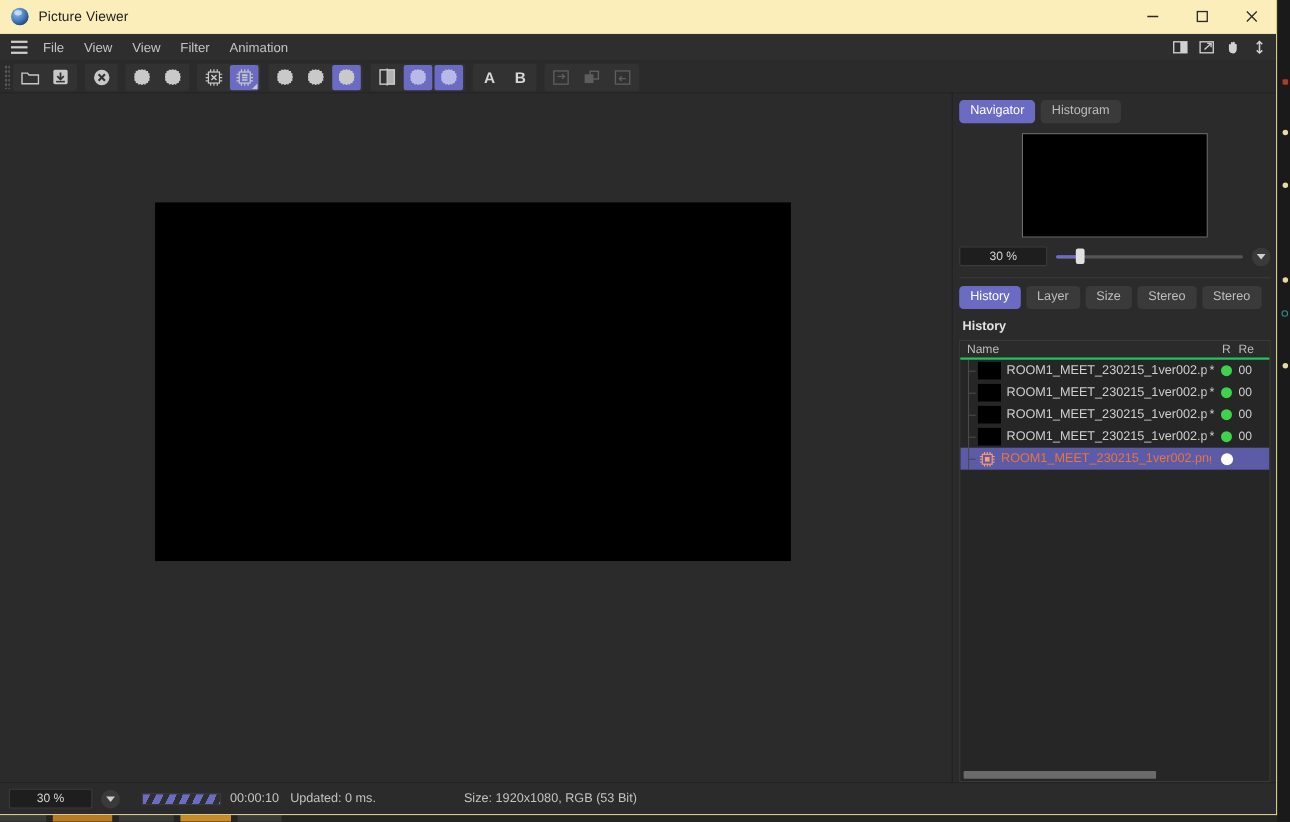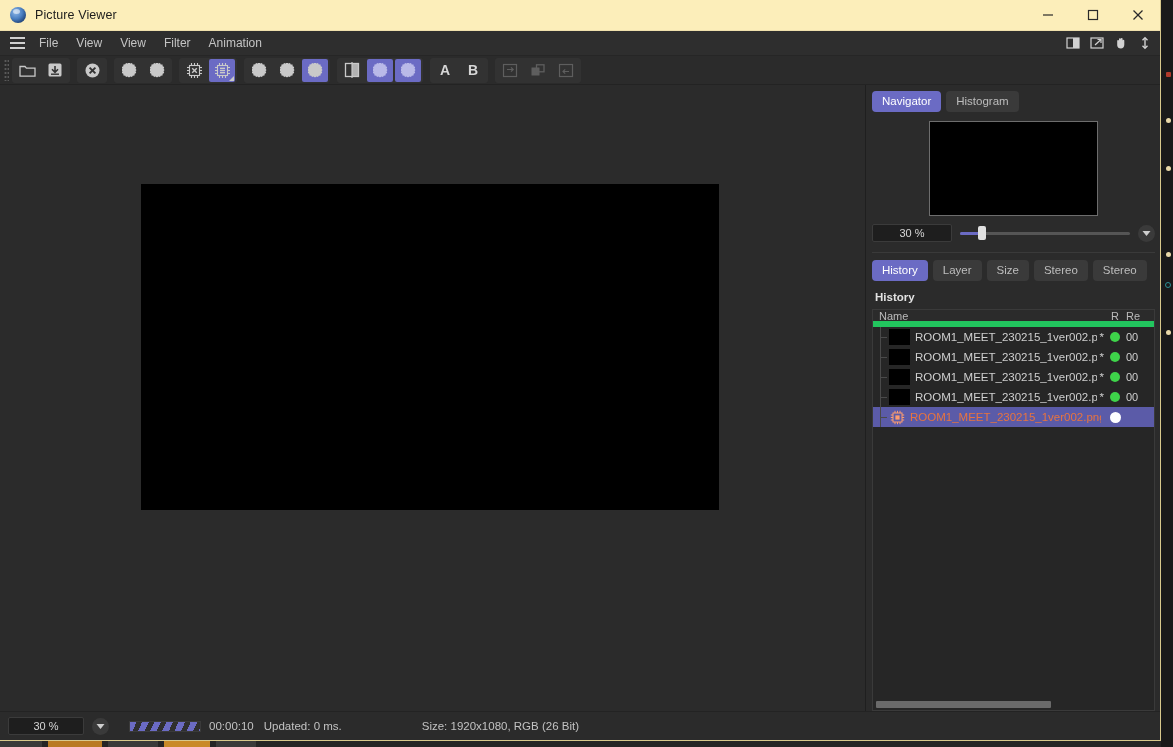--- a/index.html
+++ b/index.html
@@ -173,21 +173,21 @@
   .divider { height: 1px; background: #3a3a3a; margin: 2px 0 7px; }
 
   .hist-panel { flex: 1; display: flex; flex-direction: column; min-height: 0; }
   .hist-title { font-size: 11.5px; font-weight: bold; color: #e2e2e2; padding: 3px 2px 6px 3px; }
   .hist-box {
     flex: 1; background: #262626; border: 1px solid #3a3a3a; display: flex; flex-direction: column;
     min-height: 0;
   }
   .hist-head {
     display: flex; height: 17px; font-size: 11px; color: #bbb;
-    border-bottom: 6px solid #22c55e; background: #2b2b2b; flex: none;
+    border-bottom: 2px solid #22c55e; background: #2b2b2b; flex: none;
   }
   .hh-name { flex: 1; padding-left: 6px; display: flex; align-items: center; }
   .hh-r { width: 22px; display: flex; align-items: center; justify-content: center; }
   .hh-re { width: 28px; display: flex; align-items: center; justify-content: flex-start; }
   .hist-rows { flex: 1; overflow: hidden; }
   .hrow {
     display: flex; align-items: center; height: 20px; font-size: 11.5px; color: #cfcfcf;
     position: relative;
   }
   .hrow .tree {
@@ -601,17 +601,17 @@
     <div class="statusbar">
       <div class="sb-zoom">30 %</div>
       <div class="sb-caret">
         <svg width="9" height="7" viewBox="0 0 9 7">
             <polygon points="0.5,1 8.5,1 4.5,6" fill="#cfcfcf"></polygon>
           </svg>
       </div>
       <div class="sb-progress"></div>
       <div class="sb-time">00:00:10</div>
       <div class="sb-updated">Updated: 0 ms.</div>
-      <div class="sb-size">Size: 1920x1080, RGB (26 Bit)</div>
+      <div class="sb-size">Size: 1920x1080, RGB (53 Bit)</div>
     </div>
 
   </div>
 </div>
 
 </body></html>

